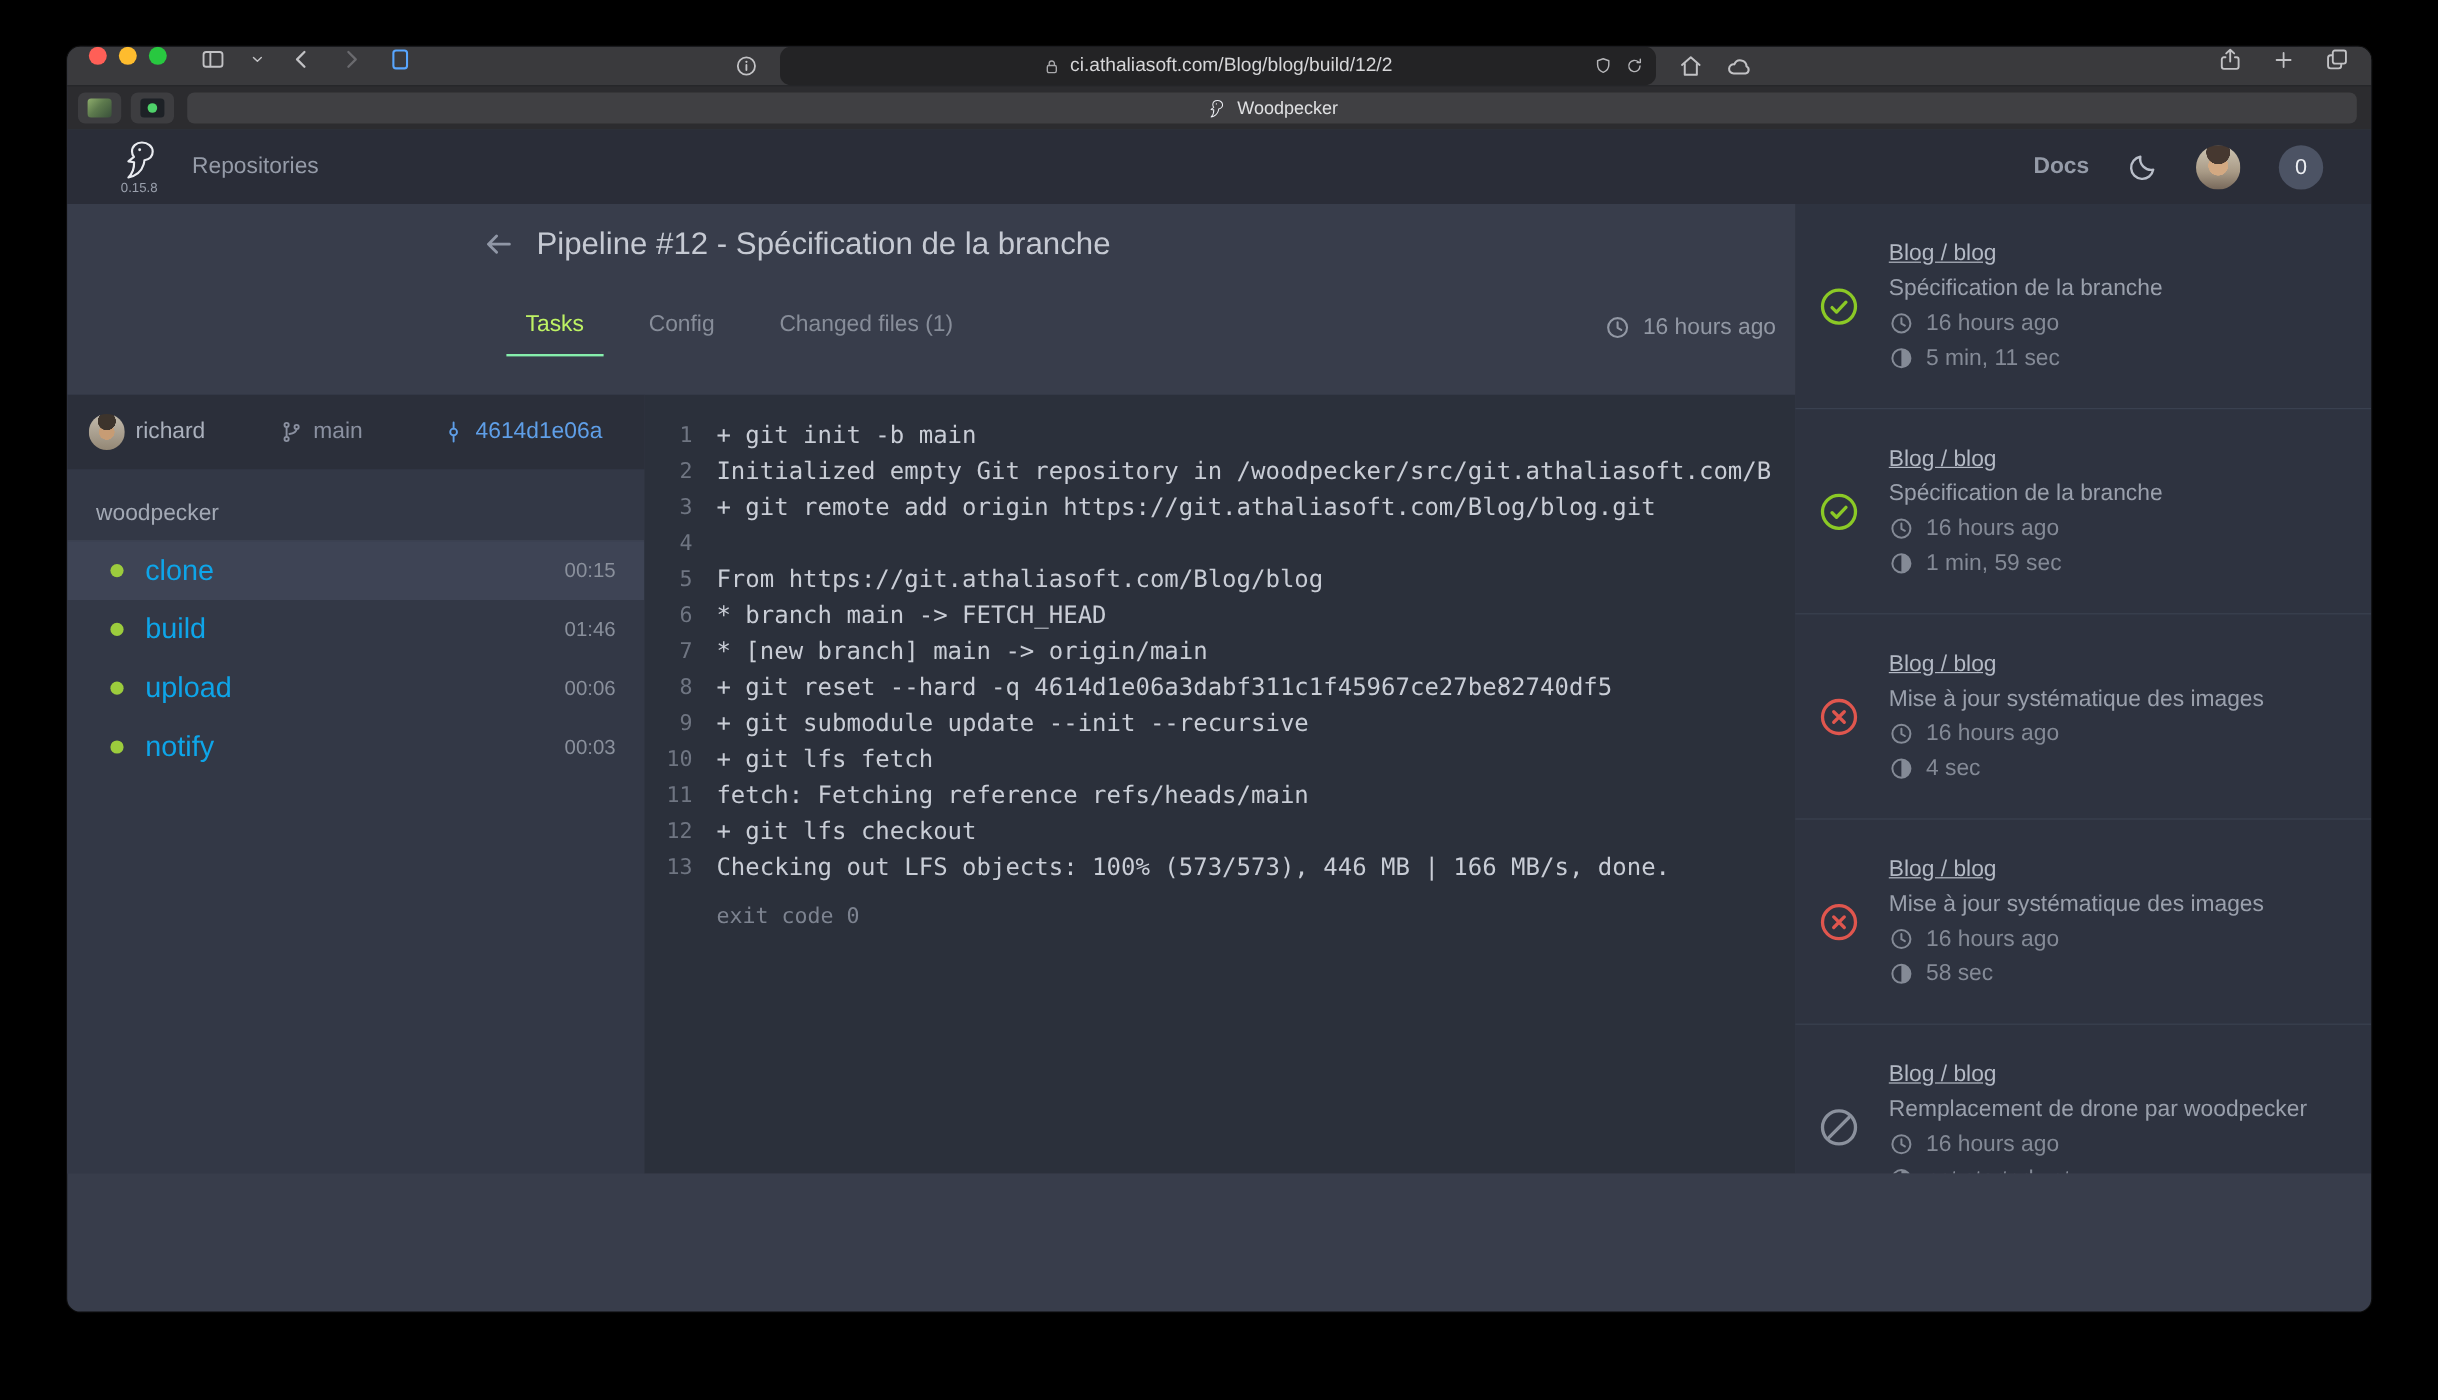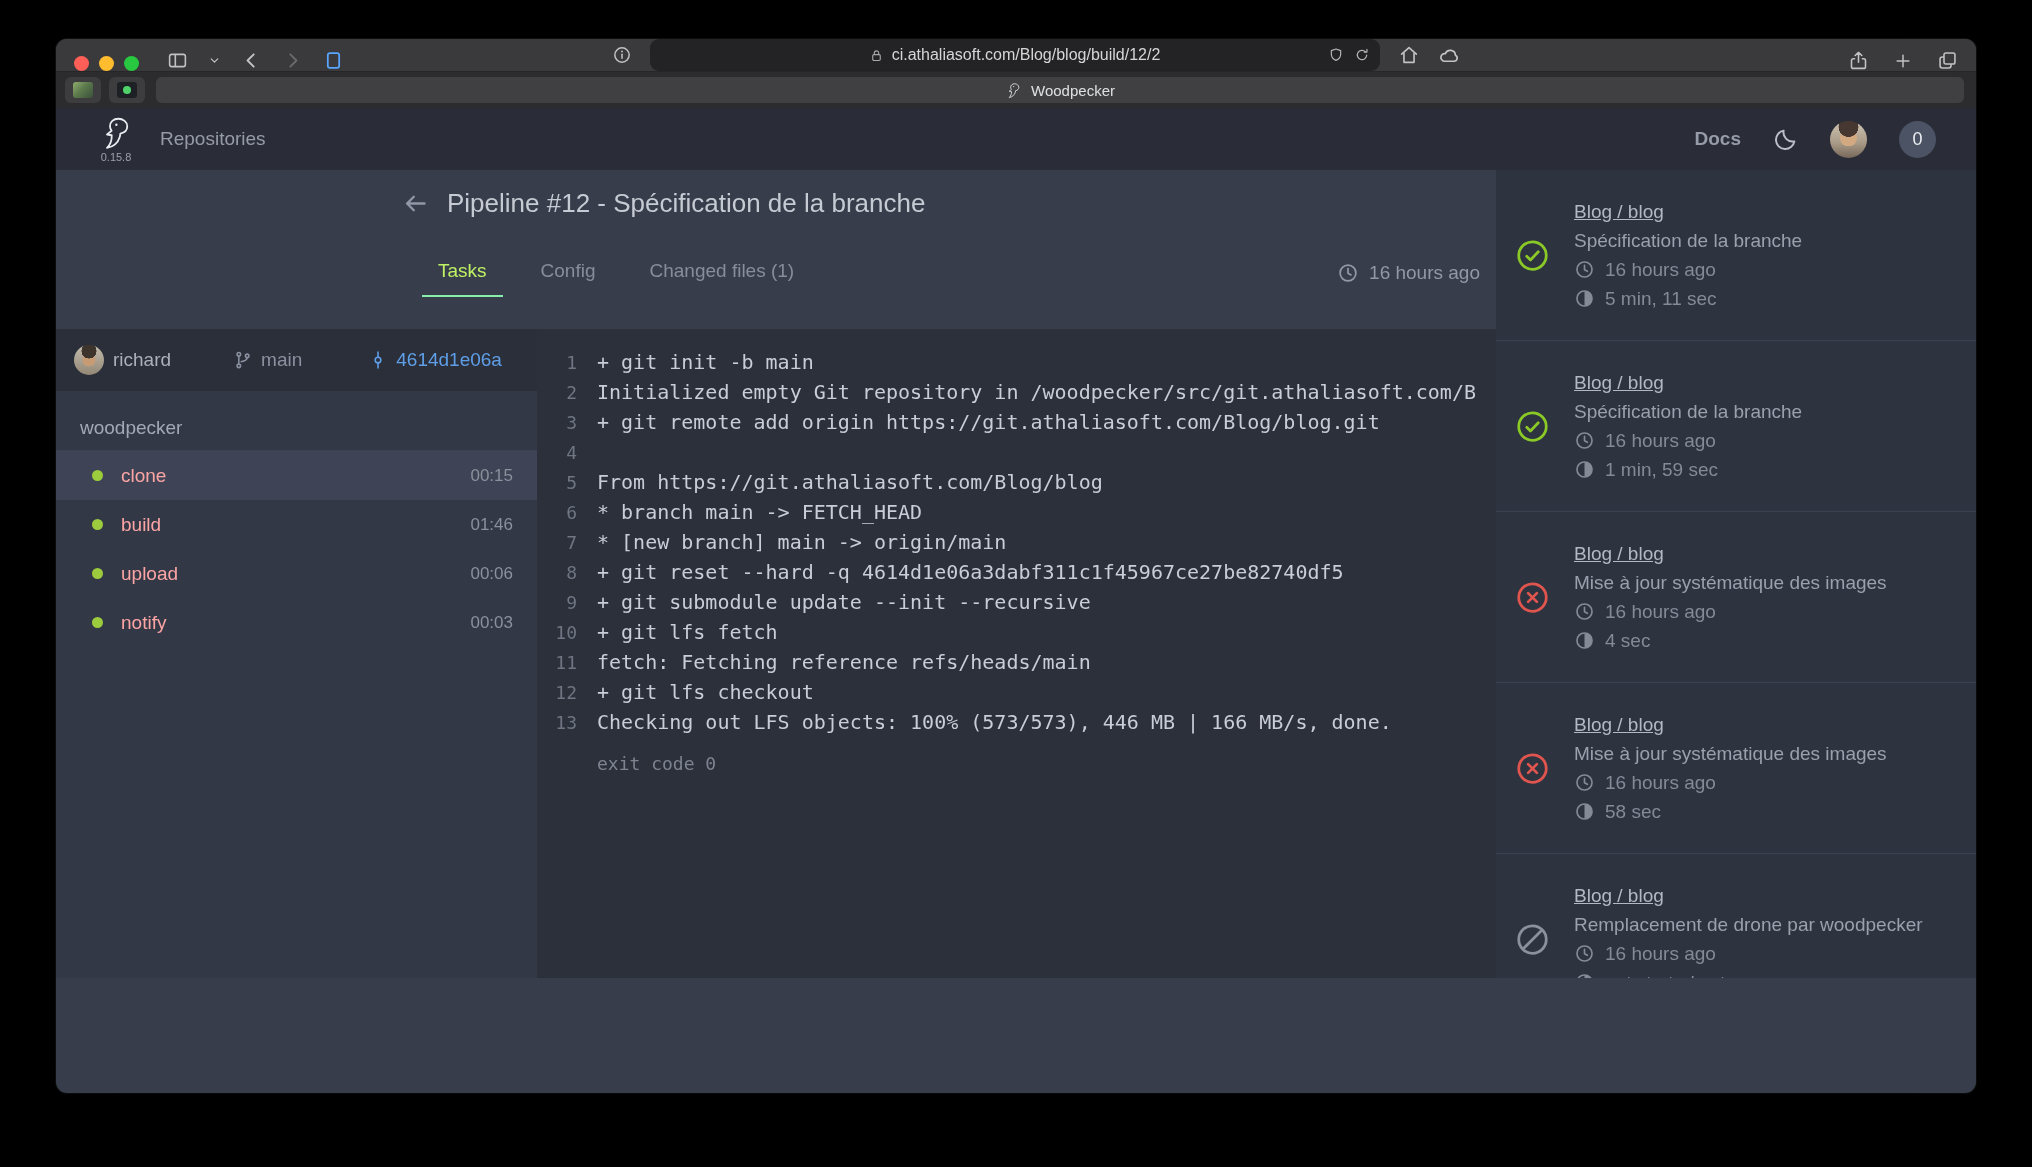--- a/index.html
+++ b/index.html
@@ -9,21 +9,21 @@
     --steps-panel:#333846; --step-active:#3e4455; --sidebar:#2e3340; --divider:#3a4150;
     --t-light:#c6cad3; --t-mid:#959ba8; --t-muted:#848a96; --t-faint:#6f7582;
     --lime:#9ccc3d; --success:#8bc926; --failure:#e0564e; --skipped:#8b919d; --link:#5f9fe8;
   }
   *{margin:0;padding:0;box-sizing:border-box;}
   html,body{width:2032px;height:1167px;background:#000;overflow:hidden;
     font-family:"Liberation Sans","DejaVu Sans",sans-serif;}
   .window{position:absolute;left:56px;top:39px;width:1920px;height:1054px;border-radius:11px;
     overflow:hidden;background:var(--page);box-shadow:0 24px 70px rgba(0,0,0,.7),0 0 0 1px rgba(255,255,255,.07);}
   
-  .toolbar{height:32px;background:var(--chrome-toolbar);display:flex;align-items:flex-end;padding:0 18px;}
+  .toolbar{height:32px;background:var(--chrome-toolbar);display:flex;align-items:flex-start;padding:0 18px;}
   .tl-group{display:flex;gap:10px;margin-right:28px;}
   .tl{width:15px;height:15px;border-radius:50%;}
   .tl.red{background:#ff5f57;} .tl.yellow{background:#febc2e;} .tl.green{background:#28c840;}
   .nav-group{display:flex;align-items:center;gap:20px;color:var(--chrome-ic);}
   .toolbar-center{flex:1;display:flex;justify-content:center;align-items:center;gap:18px;margin-right:120px;color:var(--chrome-ic);}
   .url-field{position:relative;width:730px;height:32px;background:var(--urlbar);border-radius:9px;
     display:flex;align-items:center;justify-content:center;gap:8px;color:#d6d6d8;font-size:16px;}
   .url-right{position:absolute;right:10px;top:0;height:32px;display:flex;align-items:center;gap:10px;color:#b5b5b8;}
   .right-group{display:flex;align-items:center;gap:24px;color:var(--chrome-ic);}
   .ic{display:block;}
@@ -63,21 +63,21 @@
                radial-gradient(circle at 50% 50%,#c79c74 0 30%,transparent 31%),
                linear-gradient(180deg,#c3bcae 0%,#938775 100%);}
   .commit-author{font-size:19px;color:#aab0bc;margin-left:9px;}
   .commit-branch{display:flex;align-items:center;gap:8px;margin-left:62px;color:#8a90a0;font-size:19px;}
   .commit-sha{display:flex;align-items:center;gap:8px;margin-left:66px;color:var(--link);font-size:19px;}
   .workflow-label{margin-top:14px;height:46px;display:flex;align-items:center;padding:0 24px;
     color:#a3a9b5;font-size:19px;border-bottom:1px solid #3b4150;}
   .step-row{height:49px;display:flex;align-items:center;padding:0 24px 0 36px;}
   .step-row.active{background:var(--step-active);}
   .dot{width:11px;height:11px;border-radius:50%;background:var(--lime);margin-right:18px;flex:none;}
-  .step-name{flex:1;font-size:19px;color:#fca5a5;}
+  .step-name{flex:1;font-size:24px;color:#0ea5e9;}
   .step-time{font-size:17px;color:#8a909c;}
   
   .log-panel{position:absolute;left:481px;right:480px;top:159px;bottom:0;background:var(--panel-dark);
     padding-top:18px;overflow:hidden;font-family:"DejaVu Sans Mono","Liberation Mono",monospace;}
   .log-line{display:flex;height:30px;align-items:center;font-size:20px;}
   .ln{width:40px;text-align:right;margin-right:20px;color:var(--t-faint);font-size:18px;flex:none;}
   .lt{white-space:pre;color:#c9cdd6;}
   .exit-code{margin:16px 0 0 60px;font-size:18px;color:#7d8390;}
   
   .sidebar{position:absolute;right:0;top:0;width:480px;bottom:0;background:var(--sidebar);overflow:hidden;}

